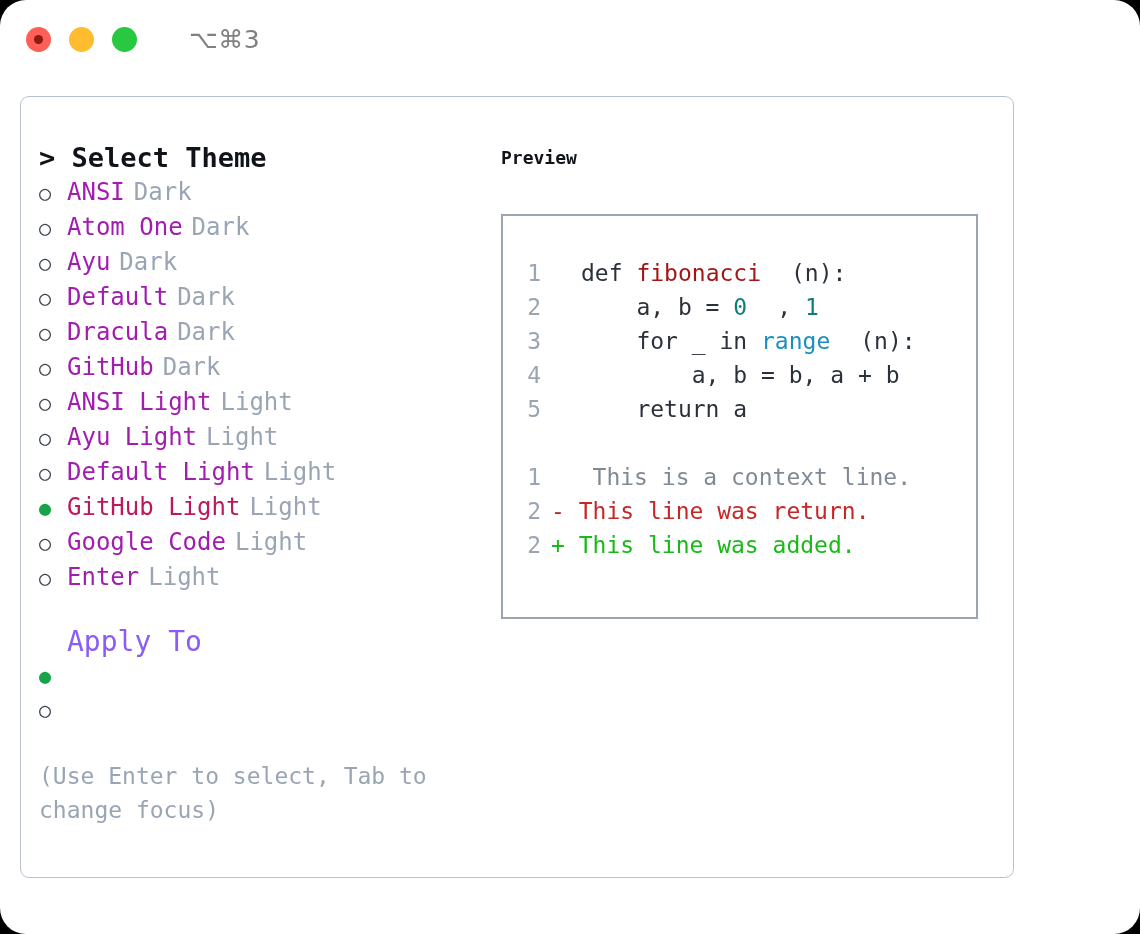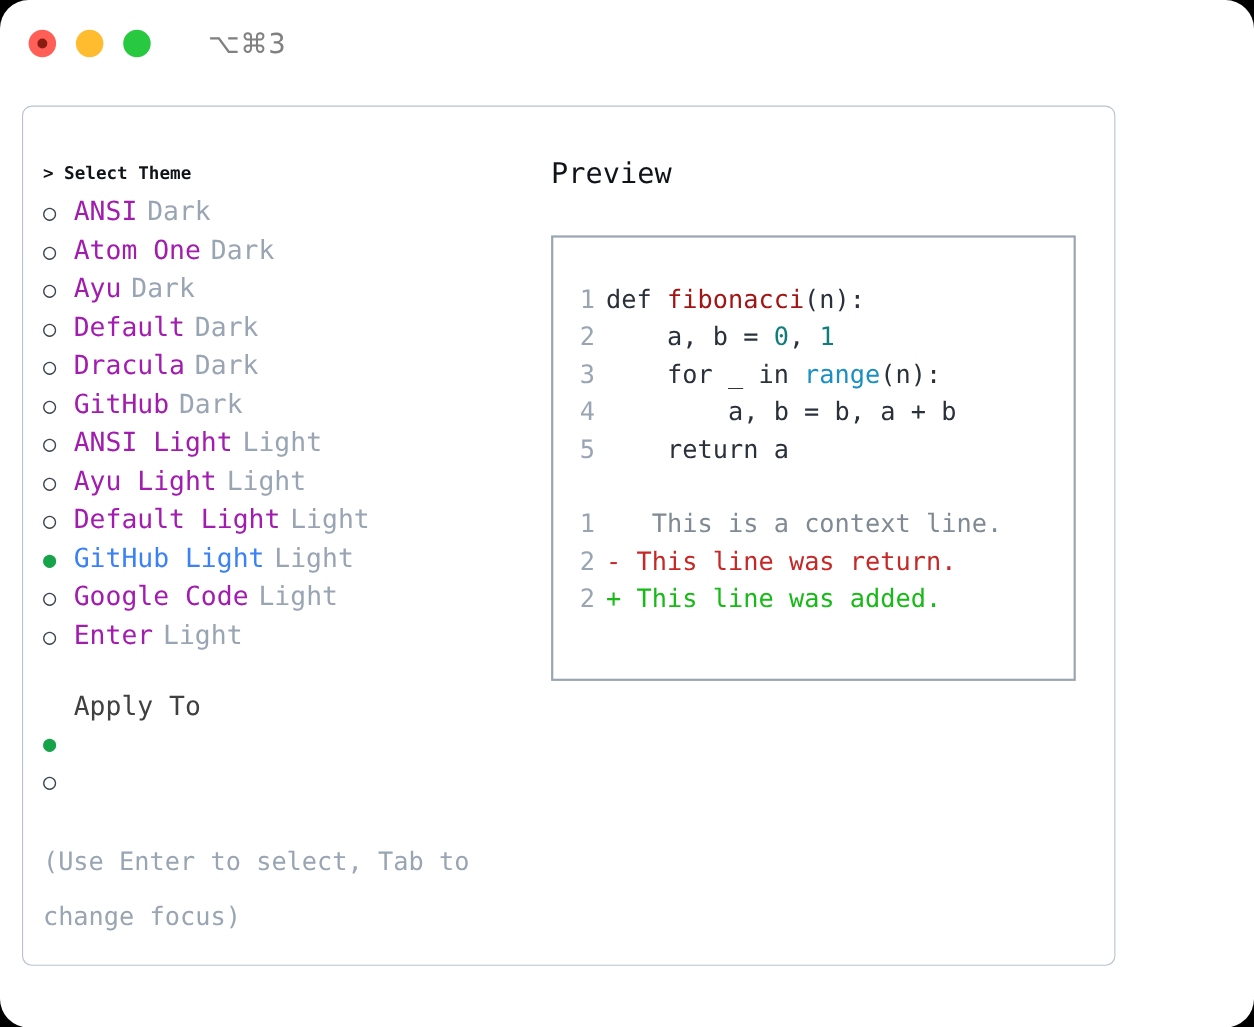--- a/index.html
+++ b/index.html
@@ -67,21 +67,21 @@
 
   .columns {
     display: flex;
     padding: 44px 0 0 0;
   }
   .col-left  { width: 462px; padding-left: 18px; }
   .col-right { flex: 1; }
 
   
   .section-title {
-    font-size: 16px;
+    font-size: 27px;
     font-weight: bold;
     color: #101418;
     line-height: 34px;
     white-space: pre;
   }
   .opt-list { margin-top: 0; }
   .opt-row {
     display: flex;
     align-items: baseline;
     line-height: 34px;
@@ -90,44 +90,44 @@
   }
   .bullet {
     width: 28px;
     flex: 0 0 28px;
     font-size: 20px;
     color: #3c4450;
     line-height: 34px;
   }
   .bullet.sel { color: #16a34a; }
   .opt-label { color: #a21caf; }
-  .opt-label.sel { color: #3b82f6; }
+  .opt-label.sel { color: #be185d; }
   .opt-tag {
     color: #9aa5b4;
     margin-left: 9px;
   }
   .subhead-row { margin-top: 30px; }
   .subhead {
-    font-size: 24px;
-    color: #404040;
+    font-size: 28px;
+    color: #8b5cf6;
     line-height: 34px;
     white-space: pre;
   }
   .hint {
     margin-top: 32px;
     font-size: 23px;
     color: #9aa5b4;
-    line-height: 50px;
+    line-height: 34px;
     width: 400px;
   }
 
   
   .preview-title {
-    font-size: 26px;
-    font-weight: normal;
+    font-size: 18px;
+    font-weight: bold;
     color: #101418;
     line-height: 34px;
     margin-bottom: 39px;
     white-space: pre;
   }
   .preview-box {
     width: 477px;
     height: 405px;
     border: 2px solid #9aa5b1;
     box-sizing: border-box;
@@ -141,21 +141,21 @@
     white-space: pre;
   }
   .ln {
     width: 48px;
     flex: 0 0 48px;
     text-align: right;
     color: #9aa5b4;
     padding-right: 10px;
     box-sizing: border-box;
   }
-  .code-txt { color: #2b313b; }
+  .code-txt { color: #2b313b; margin-left: 30px; }
   .tok-fn   { color: #a31515; }
   .tok-num  { color: #107d7d; }
   .tok-call { color: #1a8fc1; }
   .spacer-line { height: 34px; }
   .diff-ctx { color: #808a94; }
   .diff-del { color: #c62828; }
   .diff-add { color: #17ba17; }
 </style>
 </head>
 <body>

